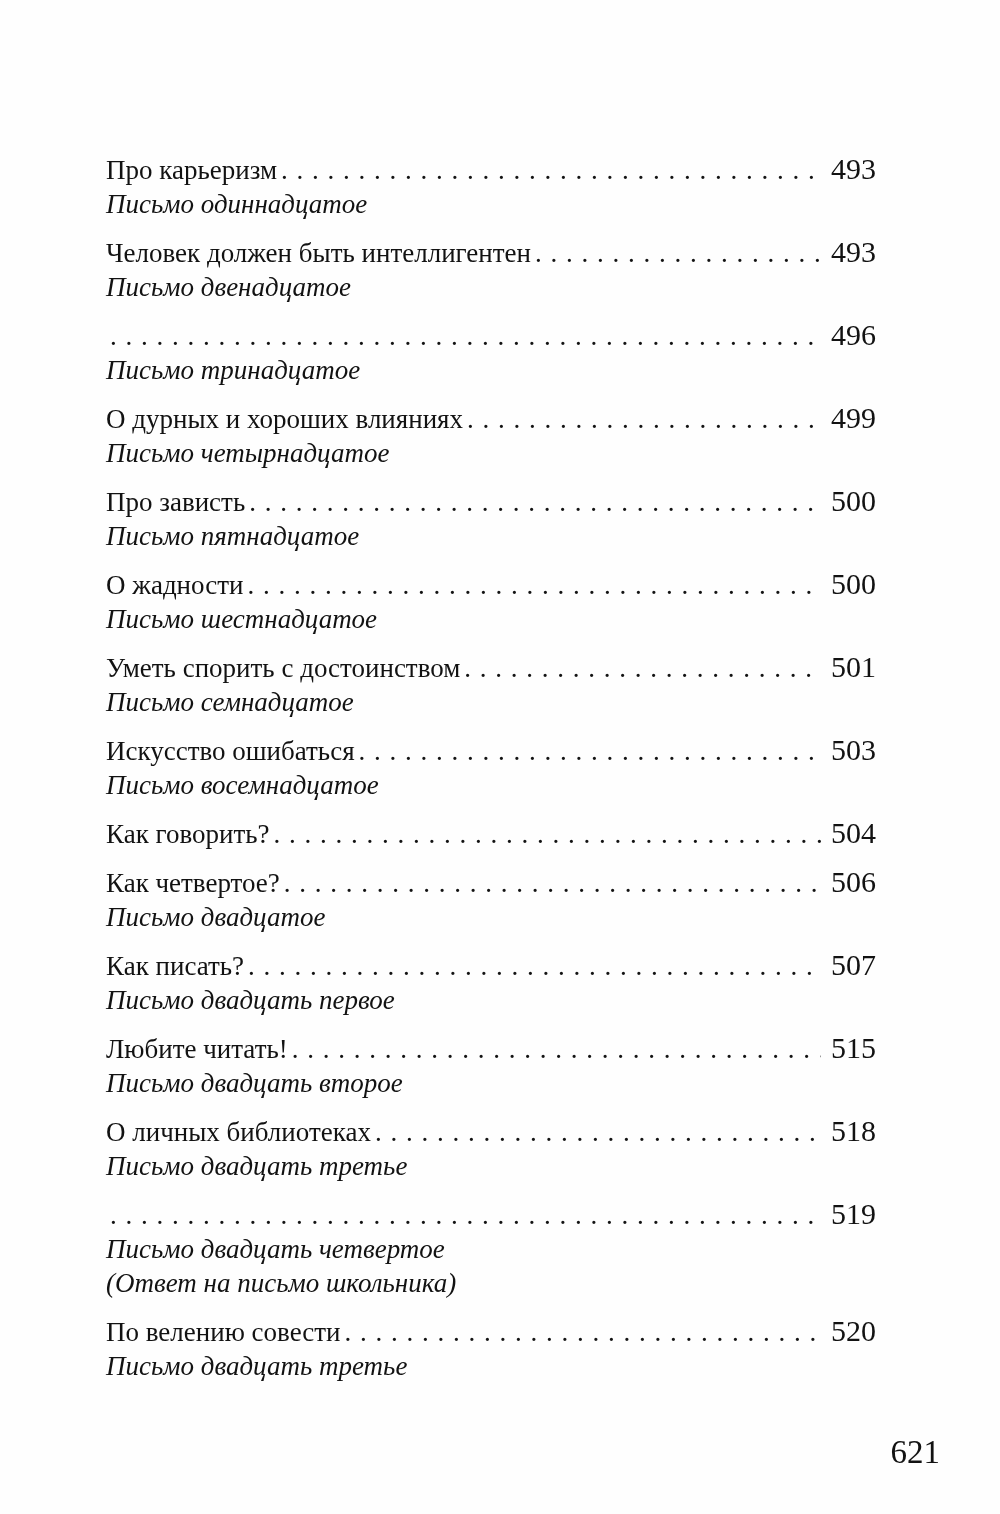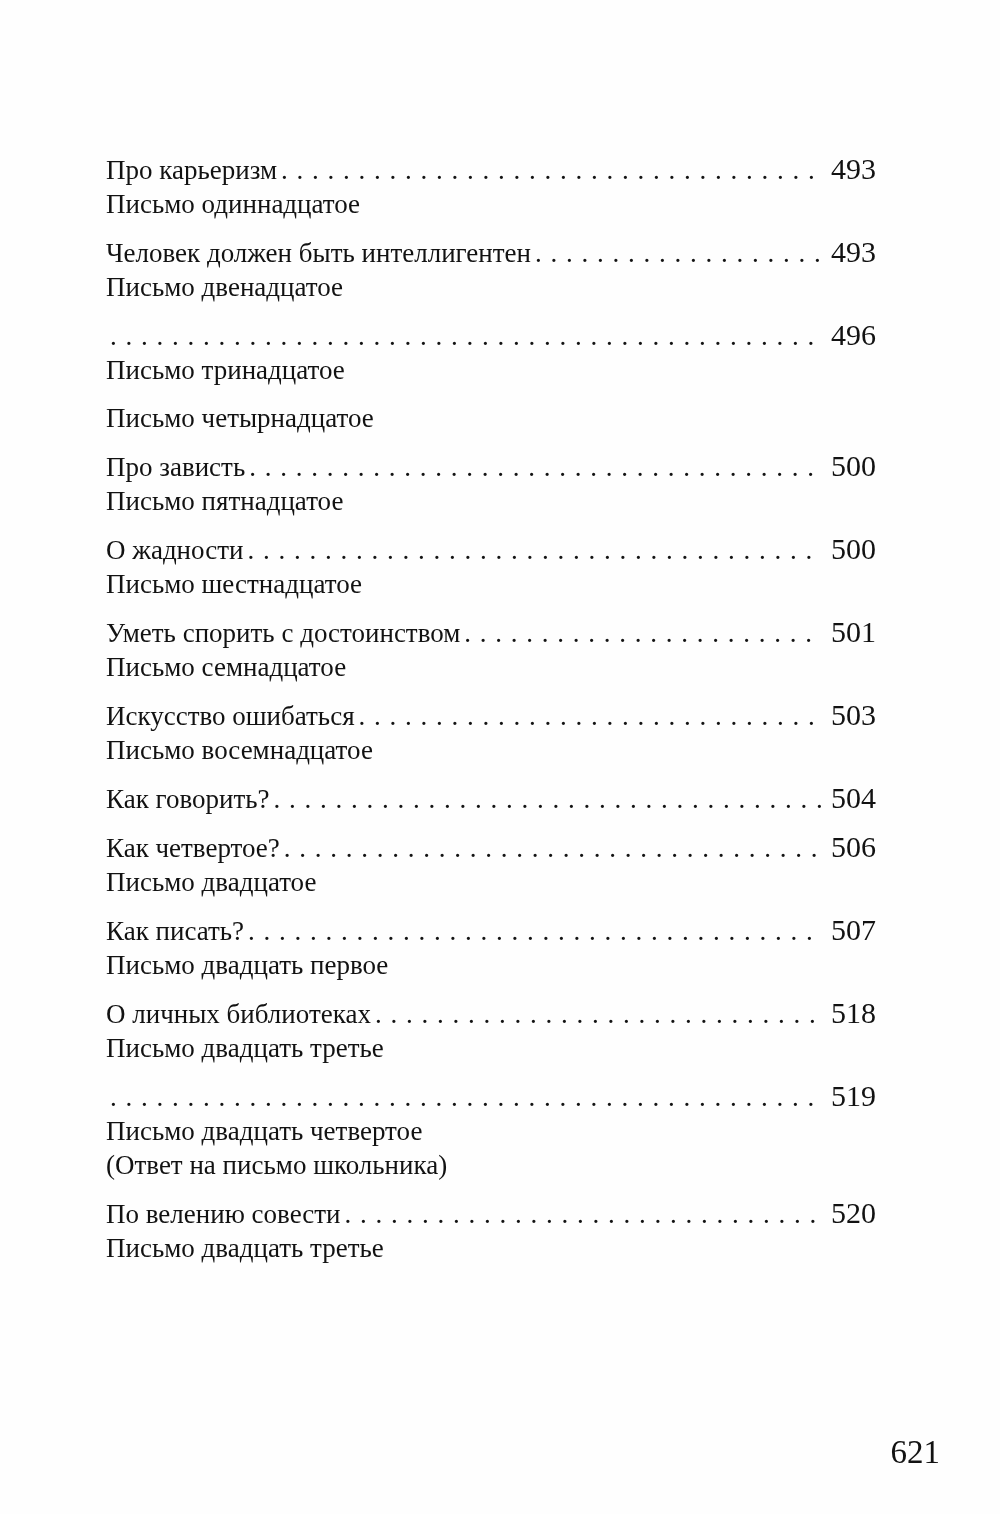--- a/index.html
+++ b/index.html
@@ -47,20 +47,21 @@
   .dots::after {
     content: ". . . . . . . . . . . . . . . . . . . . . . . . . . . . . . . . . . . . . . . . . . . . . . . . . . . . . . . . . . . . . . . . . . . . . . . . . . . .";
     letter-spacing: 1px;
   }
   .pagenum {
     flex: 0 0 auto;
     font-size: 30px;
     line-height: 34px;
   }
   .subtitle, .note {
+    font-style: italic;
     font-size: 27px;
     line-height: 34px;
   }
   .folio {
     position: absolute;
     top: 1432px;
     right: 60px;
     font-size: 33px;
     line-height: 40px;
     margin-left: 36px;
@@ -94,20 +95,25 @@
   <section class="entry">
     <div class="title-line">
       <span class="dots" aria-hidden="true"></span>
       <span class="pagenum">496</span>
     </div>
     <div class="subtitle">Письмо тринадцатое</div>
 
   </section>
 
   <section class="entry">
+    <div class="title-line">
+      <span class="title">О дурных и хороших влияниях</span>
+      <span class="dots" aria-hidden="true"></span>
+      <span class="pagenum">499</span>
+    </div>
     <div class="subtitle">Письмо четырнадцатое</div>
 
   </section>
 
   <section class="entry">
     <div class="title-line">
       <span class="title">Про зависть</span>
       <span class="dots" aria-hidden="true"></span>
       <span class="pagenum">500</span>
     </div>
@@ -167,20 +173,29 @@
   <section class="entry">
     <div class="title-line">
       <span class="title">Как писать?</span>
       <span class="dots" aria-hidden="true"></span>
       <span class="pagenum">507</span>
     </div>
     <div class="subtitle">Письмо двадцать первое</div>
 
   </section>
 
+  <section class="entry">
+    <div class="title-line">
+      <span class="title">Любите читать!</span>
+      <span class="dots" aria-hidden="true"></span>
+      <span class="pagenum">515</span>
+    </div>
+    <div class="subtitle">Письмо двадцать второе</div>
+
+  </section>
 
   <section class="entry">
     <div class="title-line">
       <span class="title">О личных библиотеках</span>
       <span class="dots" aria-hidden="true"></span>
       <span class="pagenum">518</span>
     </div>
     <div class="subtitle">Письмо двадцать третье</div>
 
   </section>

